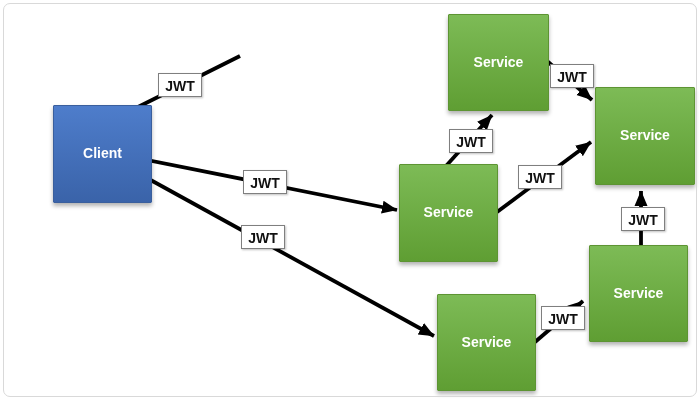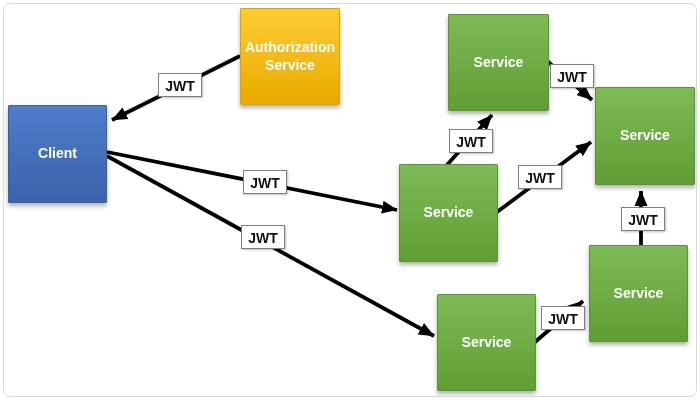--- a/index.html
+++ b/index.html
@@ -5,21 +5,21 @@
   html,body{margin:0;padding:0;background:#ffffff;width:700px;height:400px;overflow:hidden;}
   .canvas{position:relative;width:700px;height:400px;background:#ffffff;
           font-family:"Liberation Sans",sans-serif;}
   .canvas-border{position:absolute;left:3px;top:3px;width:692px;height:392px;
           border:1px solid #d9d9d9;border-radius:7px;pointer-events:none;}
   svg.arrows{position:absolute;left:0;top:0;width:700px;height:400px;}
   .node{position:absolute;display:flex;align-items:center;justify-content:center;
         text-align:center;color:#ffffff;font-weight:bold;font-size:14px;line-height:1.25;
         padding:4px;box-sizing:border-box;border-radius:1px;
         box-shadow:0 3px 4px rgba(0,0,0,0.30);}
-  .node-blue{background:linear-gradient(180deg,#4e7dcb 0%,#3a63a9 100%);border:1px solid #3a5f9d;}
+  .node-blue{background:linear-gradient(180deg,#4e7dcb 0%,#3a63a9 100%);border:1px solid #3a5f9d;margin-left:45px;}
   .node-green{background:linear-gradient(180deg,#7dbb56 0%,#5f9e33 100%);border:1px solid #5d9433;}
   .node-gold{background:linear-gradient(180deg,#fecd33 0%,#e9a900 100%);border:1px solid #dca500;}
   .jwt-label{position:absolute;width:44px;height:24px;line-height:24px;box-sizing:border-box;
         background:#ffffff;border:1px solid #7f7f7f;text-align:center;
         font-weight:bold;font-size:14px;color:#111111;
         box-shadow:1px 1px 2px rgba(0,0,0,0.25);}
   
   #n-client{left:8px;top:105px;width:99px;height:98px;}
   #n-auth{left:240px;top:8px;width:100px;height:97px;}
   #n-svc-top{left:448px;top:14px;width:101px;height:97px;}
@@ -54,23 +54,20 @@
     <line x1="446" y1="166" x2="492" y2="115" stroke="#000" stroke-width="3.8" marker-end="url(#ah)"></line>
     <line x1="547" y1="61" x2="592" y2="100" stroke="#000" stroke-width="3.8" marker-end="url(#ah)"></line>
     <line x1="497" y1="212" x2="591" y2="142" stroke="#000" stroke-width="3.8" marker-end="url(#ah)"></line>
     <line x1="641" y1="247" x2="641" y2="191" stroke="#000" stroke-width="3.8" marker-end="url(#ah)"></line>
     <line x1="535" y1="342" x2="583" y2="301" stroke="#000" stroke-width="3.8" marker-end="url(#ah)"></line>
   </svg>
 
   <div id="n-client" class="node node-blue">
     <span>Client</span>
   </div>
-  <div id="n-auth" class="node node-gold">
-    <span>Authorization Service</span>
-  </div>
   <div id="n-svc-top" class="node node-green">
     <span>Service</span>
   </div>
   <div id="n-svc-right" class="node node-green">
     <span>Service</span>
   </div>
   <div id="n-svc-mid" class="node node-green">
     <span>Service</span>
   </div>
   <div id="n-svc-bmid" class="node node-green">

